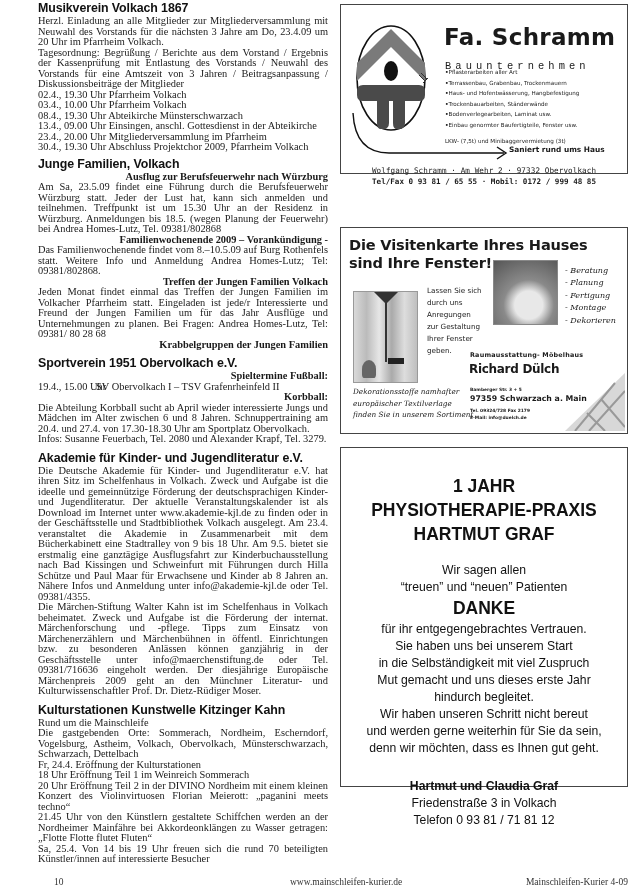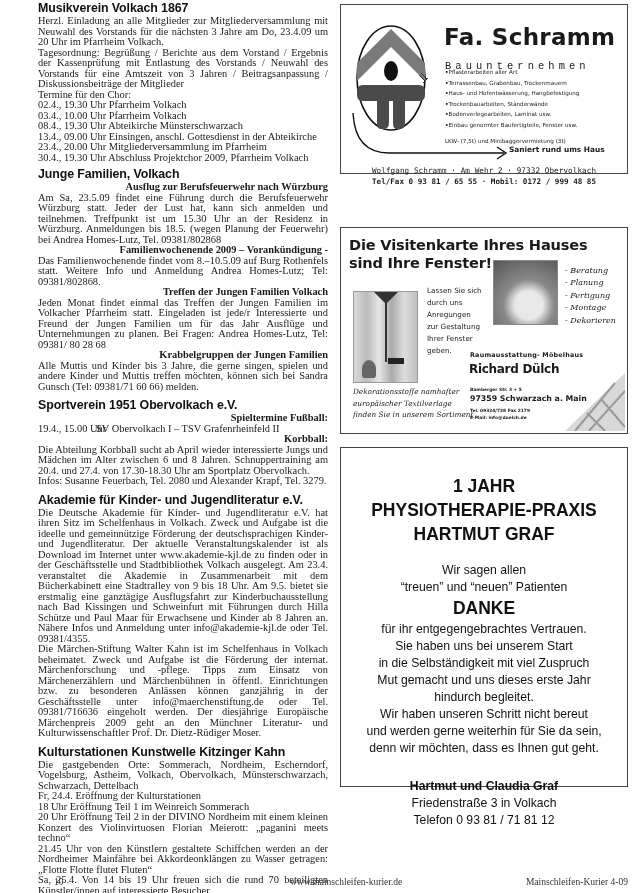--- a/index.html
+++ b/index.html
@@ -70,60 +70,59 @@
 </style>
 </head>
 <body>
 
 <div class="col-left">
 
   <section>
     <h2 class="sec-h first">Musikverein Volkach 1867</h2>
     <p class="p">Herzl. Einladung an alle Mitglieder zur Mitgliederversammlung mit Neuwahl des Vorstands für die nächsten 3 Jahre am Do, 23.4.09 um 20 Uhr im Pfarrheim Volkach.</p>
     <p class="p">Tagesordnung: Begrüßung / Berichte aus dem Vorstand / Ergebnis der Kassenprüfung mit Entlastung des Vorstands / Neuwahl des Vorstands für eine Amtszeit von 3 Jahren / Beitragsanpassung / Diskussionsbeiträge der Mitglieder</p>
-    <p class="line">Termine für den Chor:</p>
     <div>
       <p class="line">02.4., 19.30 Uhr Pfarrheim Volkach</p>
       <p class="line">03.4., 10.00 Uhr Pfarrheim Volkach</p>
       <p class="line">08.4., 19.30 Uhr Abteikirche Münsterschwarzach</p>
       <p class="line">13.4., 09.00 Uhr Einsingen, anschl. Gottesdienst in der Abteikirche</p>
       <p class="line">23.4., 20.00 Uhr Mitgliederversammlung im Pfarrheim</p>
       <p class="line">30.4., 19.30 Uhr Abschluss Projektchor 2009, Pfarrheim Volkach</p>
     </div>
   </section>
 
   <section>
     <h2 class="sec-h">Junge Familien, Volkach</h2>
     <h3 class="sub-h">Ausflug zur Berufsfeuerwehr nach Würzburg</h3>
     <p class="p">Am Sa, 23.5.09 findet eine Führung durch die Berufsfeuerwehr Würzburg statt. Jeder der Lust hat, kann sich anmelden und teilnehmen. Treffpunkt ist um 15.30 Uhr an der Residenz in Würzburg. Anmeldungen bis 18.5. (wegen Planung der Feuerwehr) bei Andrea Homes-Lutz, Tel. 09381/802868</p>
     <h3 class="sub-h">Familienwochenende 2009 – Vorankündigung -</h3>
     <p class="p">Das Familienwochenende findet vom 8.–10.5.09 auf Burg Rothenfels statt. Weitere Info und Anmeldung Andrea Homes-Lutz; Tel: 09381/802868.</p>
     <h3 class="sub-h">Treffen der Jungen Familien Volkach</h3>
     <p class="p">Jeden Monat findet einmal das Treffen der Jungen Familien im Volkacher Pfarrheim statt. Eingeladen ist jede/r Interessierte und Freund der Jungen Familien um für das Jahr Ausflüge und Unternehmungen zu planen. Bei Fragen: Andrea Homes-Lutz, Tel: 09381/ 80 28 68</p>
     <h3 class="sub-h">Krabbelgruppen der Jungen Familien</h3>
-    <p class="p">Alle Muttis und Kinder bis 3 Jahre, die gerne singen, spielen und andere Kinder und Muttis treffen möchten, können sich bei Sandra Gunsch (Tel: 09381/71 60 66) melden.</p>
   </section>
 
   <section>
     <h2 class="sec-h" style="margin-top:6px">Sportverein 1951 Obervolkach e.V.</h2>
     <h3 class="sub-h">Spieltermine Fußball:</h3>
     <p class="tabrow"><span class="tcol">19.4., 15.00 Uhr</span><span>SV Obervolkach I – TSV Grafenrheinfeld II</span></p>
     <h3 class="sub-h">Korbball:</h3>
     <p class="p">Die Abteilung Korbball sucht ab April wieder interessierte Jungs und Mädchen im Alter zwischen 6 und 8 Jahren. Schnuppertraining am 20.4. und 27.4. von 17.30-18.30 Uhr am Sportplatz Obervolkach.</p>
     <p class="line">Infos: Susanne Feuerbach, Tel. 2080 und Alexander Krapf, Tel. 3279.</p>
   </section>
 
   <section>
     <h2 class="sec-h" style="margin-top:6px">Akademie für Kinder- und Jugendliteratur e.V.</h2>
     <p class="p">Die Deutsche Akademie für Kinder- und Jugendliteratur e.V. hat ihren Sitz im Schelfenhaus in Volkach. Zweck und Aufgabe ist die ideelle und gemeinnützige Förderung der deutschsprachigen Kinder- und Jugendliteratur. Der aktuelle Veranstaltungskalender ist als Download im Internet unter www.akademie-kjl.de zu finden oder in der Geschäftsstelle und Stadtbibliothek Volkach ausgelegt. Am 23.4. veranstaltet die Akademie in Zusammenarbeit mit dem Bücherkabinett eine Stadtralley von 9 bis 18 Uhr. Am 9.5. bietet sie erstmalig eine ganztägige Ausflugsfahrt zur Kinderbuchausstellung nach Bad Kissingen und Schweinfurt mit Führungen durch Hilla Schütze und Paul Maar für Erwachsene und Kinder ab 8 Jahren an. Nähere Infos und Anmeldung unter info@akademie-kjl.de oder Tel. 09381/4355.</p>
     <p class="p">Die Märchen-Stiftung Walter Kahn ist im Schelfenhaus in Volkach beheimatet. Zweck und Aufgabe ist die Förderung der internat. Märchenforschung und -pflege. Tipps zum Einsatz von Märchenerzählern und Märchenbühnen in öffentl. Einrichtungen bzw. zu besonderen Anlässen können ganzjährig in der Geschäftsstelle unter info@maerchenstiftung.de oder Tel. 09381/716636 eingeholt werden. Der diesjährige Europäische Märchenpreis 2009 geht an den Münchner Literatur- und Kulturwissenschaftler Prof. Dr. Dietz-Rüdiger Moser.</p>
   </section>
 
   <section>
     <h2 class="sec-h" style="margin-top:6px">Kulturstationen Kunstwelle Kitzinger Kahn</h2>
+    <p class="p">Rund um die Mainschleife</p>
     <p class="p">Die gastgebenden Orte: Sommerach, Nordheim, Escherndorf, Vogelsburg, Astheim, Volkach, Obervolkach, Münsterschwarzach, Schwarzach, Dettelbach</p>
     <p class="p">Fr, 24.4. Eröffnung der Kulturstationen</p>
     <p class="p">18 Uhr Eröffnung Teil 1 im Weinreich Sommerach</p>
     <p class="p">20 Uhr Eröffnung Teil 2 in der DIVINO Nordheim mit einem kleinen Konzert des Violinvirtuosen Florian Meierott: „paganini meets techno“</p>
     <p class="p">21.45 Uhr von den Künstlern gestaltete Schiffchen werden an der Nordheimer Mainfähre bei Akkordeonklängen zu Wasser getragen: „Flotte Flotte flutet Fluten“</p>
     <p class="p">Sa, 25.4. Von 14 bis 19 Uhr freuen sich die rund 70 beteiligten Künstler/innen auf interessierte Besucher</p>
 
   </section>
 </div>
 

